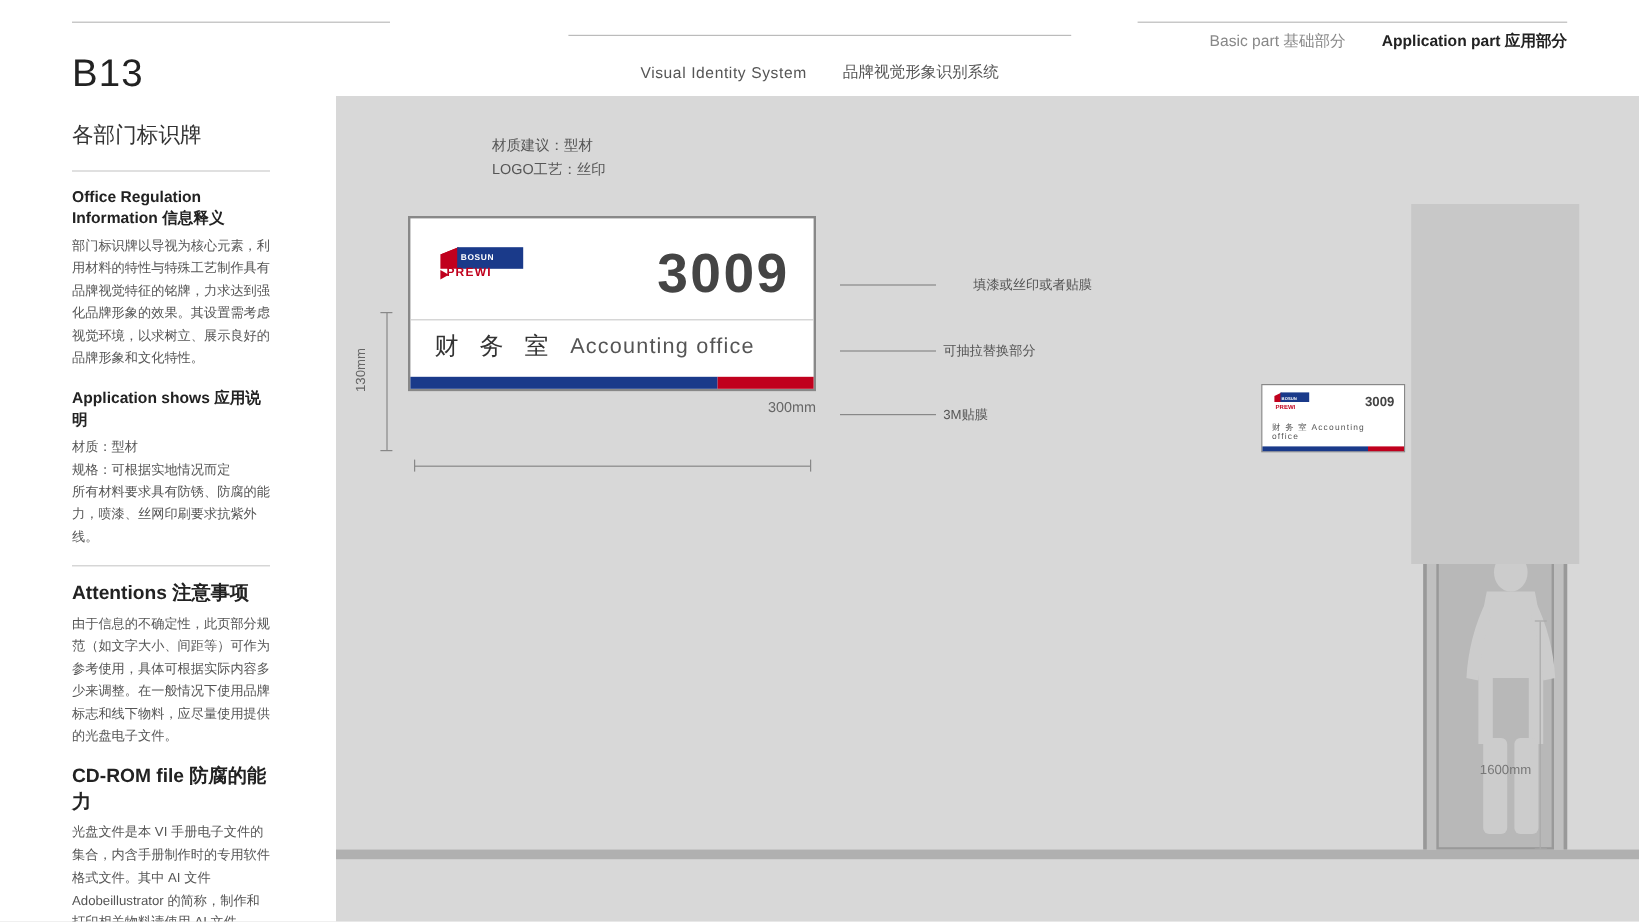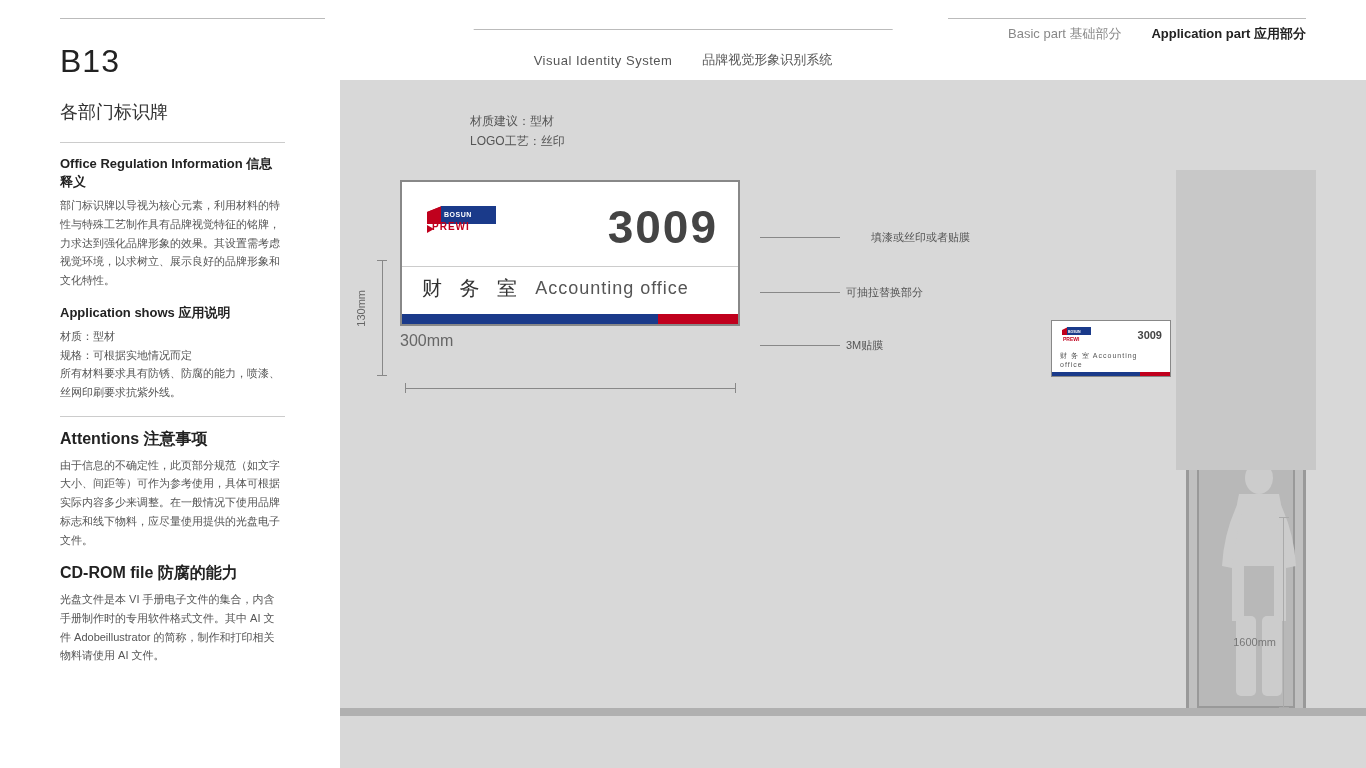--- a/index.html
+++ b/index.html
@@ -110,21 +110,21 @@
 
     
     .main {
       display: flex;
       flex: 1;
       overflow: hidden;
     }
 
     
     .sidebar {
-      width: 340px;
+      width: 280px;
       flex-shrink: 0;
       padding: 20px 55px 20px 60px;
       overflow: hidden;
       border-right: none;
     }
     .sidebar-title {
       font-size: 18px;
       color: #333;
       font-weight: 400;
       margin-bottom: 18px;
@@ -353,21 +353,21 @@
           <span class="sign-cn-name">财 务 室</span>
           <span class="sign-en-name">Accounting office</span>
         </div>
 
         <div class="sign-stripe-row">
           <div class="sign-stripe-blue"></div>
           <div class="sign-stripe-red"></div>
         </div>
       </div>
 
-      <div style="text-align:left; font-size:16px; color:#666; margin-top:6px;">300mm</div>
+      <div style="text-align:right; font-size:12px; color:#666; margin-top:6px;">300mm</div>
 
       <div style="position:absolute; left:5px; top:208px; width:330px; height:1px; background:#888;"></div>
       <div style="position:absolute; left:5px; top:203px; width:1px; height:10px; background:#888;"></div>
       <div style="position:absolute; left:335px; top:203px; width:1px; height:10px; background:#888;"></div>
     </div>
 
     <div style="position:absolute; left:420px; top:150px; display:flex; align-items:center; gap:6px;">
       <div style="width:80px; height:1px; background:#888;"></div>
       <span style="font-size:11px; color:#555;margin-left:25px;">填漆或丝印或者贴膜</span>
     </div>

